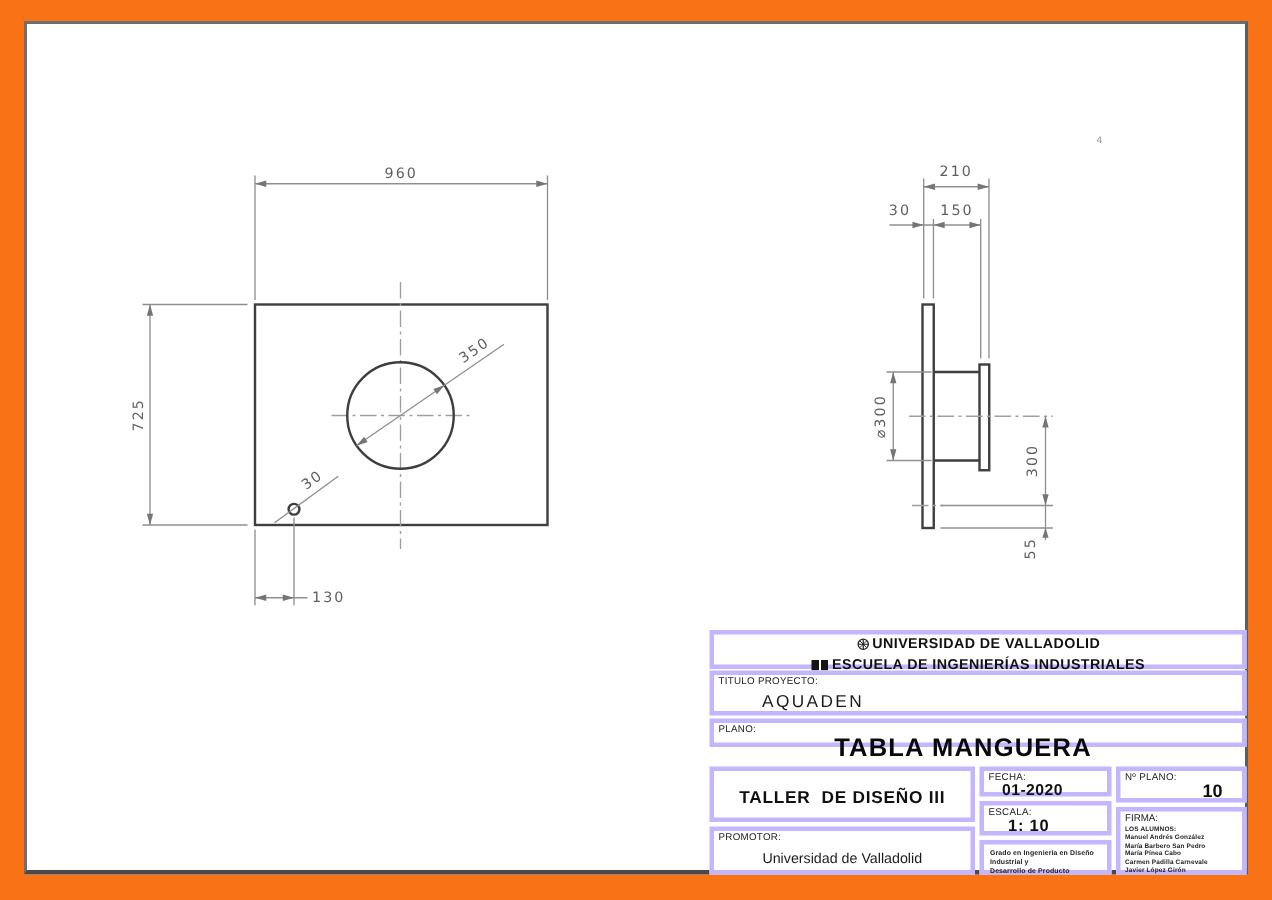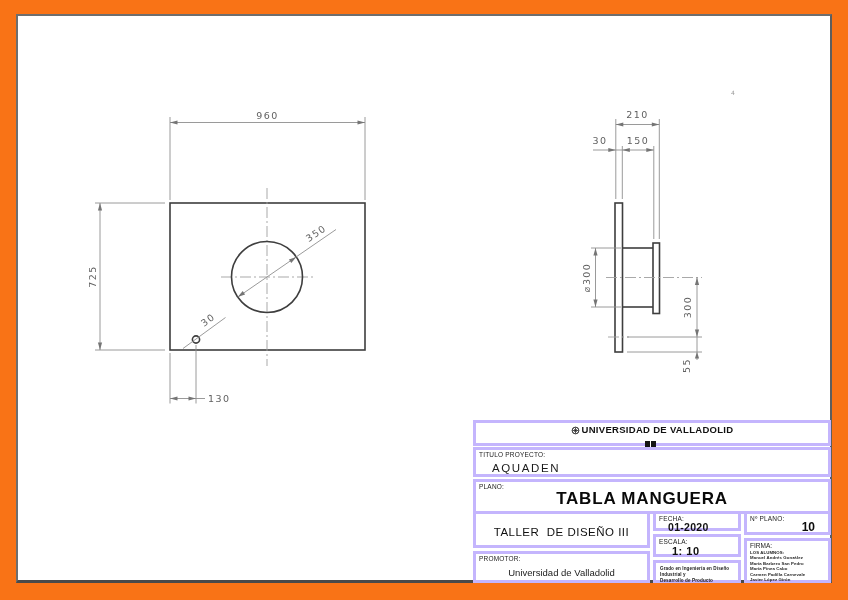--- a/index.html
+++ b/index.html
@@ -17,27 +17,27 @@
 
   .cell { position:absolute; border:3px solid #c4b5fd; background:#fff; }
   .lbl  { position:absolute; left:3px; top:1px; font-size:6.5px; color:#222; letter-spacing:0.2px; }
   #cell-header { left:473px; top:420px; width:358px; height:26px; text-align:center; padding-top:1px; }
   .hdr-line { font-size:9.5px; font-weight:bold; color:#111; line-height:12px; letter-spacing:0.3px; white-space:nowrap; }
   .school-logo { display:inline-block; width:11px; height:7px; vertical-align:-1px; margin-right:3px;
     background:linear-gradient(90deg,#141414 0 44%,#ffffff 44% 56%,#141414 56% 100%); }
   .crest { display:inline-block; vertical-align:-2px; margin-right:2px; }
 
   #cell-titulo { left:473px; top:447px; width:358px; height:30px; }
-  #titulo-value { position:absolute; left:16px; top:12px; font-size:11.5px; letter-spacing:1.6px; color:#1b1b1b; }
-
-  #cell-plano { left:473px; top:479px; width:358px; height:35px; }
+  #titulo-value { position:absolute; left:32px; top:12px; font-size:11.5px; letter-spacing:1.6px; color:#1b1b1b; }
+
+  #cell-plano { left:473px; top:479px; width:358px; height:19px; }
   #plano-value { position:absolute; left:0; right:20px; top:7px; text-align:center; font-size:17px; font-weight:bold; color:#090909; letter-spacing:0.8px; }
 
   #cell-taller { left:473px; top:511px; width:177px; height:37px; }
-  #taller-value { position:absolute; left:0; right:0; top:12px; text-align:center; font-size:11.5px; font-weight:normal; color:#101010; letter-spacing:0.5px; white-space:pre; }
+  #taller-value { position:absolute; left:0; right:0; top:12px; text-align:center; font-size:11.5px; font-weight:bold; color:#101010; letter-spacing:0.5px; white-space:pre; }
 
   #cell-promotor { left:473px; top:551px; width:177px; height:32px; }
   #promotor-value { position:absolute; left:0; right:0; top:13px; text-align:center; font-size:9.5px; color:#1b1b1b; }
 
   #cell-fecha { left:653px; top:511px; width:88px; height:20px;text-align:center; }
   #fecha-value { position:absolute; left:12px; top:7px; font-size:10.5px; font-weight:bold; color:#111; letter-spacing:0.3px; }
 
   #cell-escala { left:653px; top:534px; width:88px; height:23px; }
   #escala-value { position:absolute; left:16px; top:8px; font-size:11px; font-weight:bold; color:#111; letter-spacing:0.5px; }
 
@@ -159,21 +159,21 @@
         <svg width="9" height="9" viewBox="0 0 9 9">
             <circle cx="4.5" cy="4.5" r="3.4" fill="none" stroke="#222" stroke-width="0.9"></circle>
             <line x1="4.5" y1="1.4" x2="4.5" y2="7.6" stroke="#222" stroke-width="0.8"></line>
             <line x1="1.4" y1="4.5" x2="7.6" y2="4.5" stroke="#222" stroke-width="0.8"></line>
             <line x1="2.3" y1="2.3" x2="6.7" y2="6.7" stroke="#222" stroke-width="0.6"></line>
             <line x1="6.7" y1="2.3" x2="2.3" y2="6.7" stroke="#222" stroke-width="0.6"></line>
           </svg>
       </span><span>UNIVERSIDAD DE VALLADOLID</span>
     </div>
     <div class="hdr-line">
-      <span class="school-logo"></span>
+      <span class="school-logo"></span><span>ESCUELA DE INGENIERÍAS INDUSTRIALES</span>
     </div>
   </div>
 
   <div class="cell" id="cell-titulo">
     <div class="lbl">TITULO PROYECTO:</div>
     <div id="titulo-value">AQUADEN</div>
   </div>
 
   <div class="cell" id="cell-plano">
     <div class="lbl">PLANO:</div>

